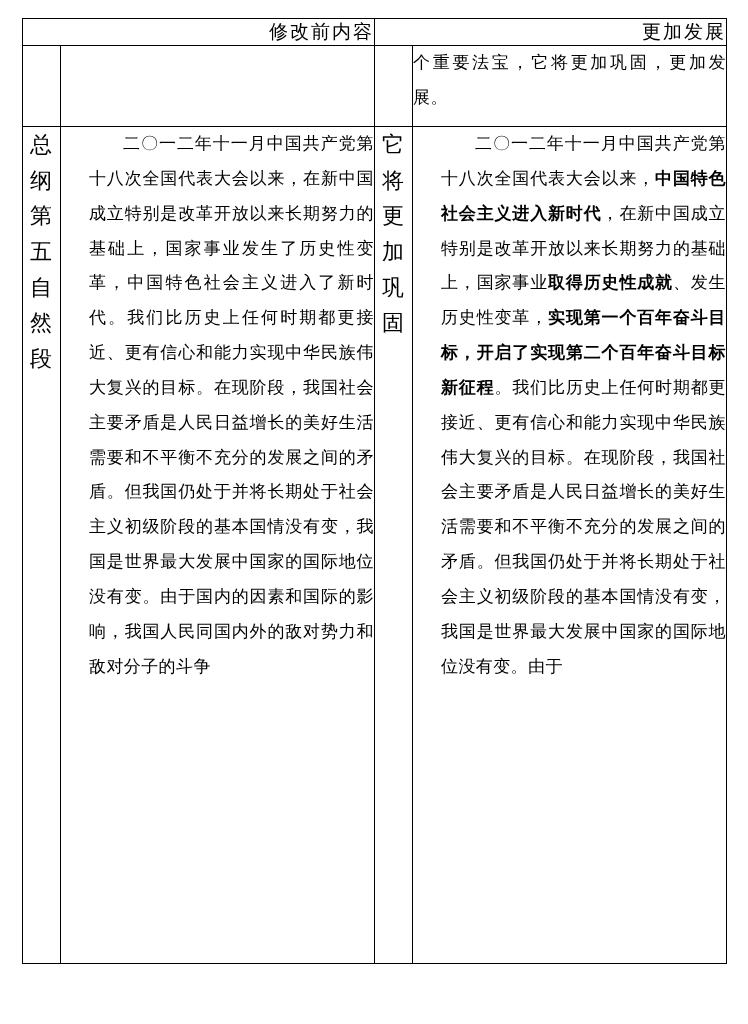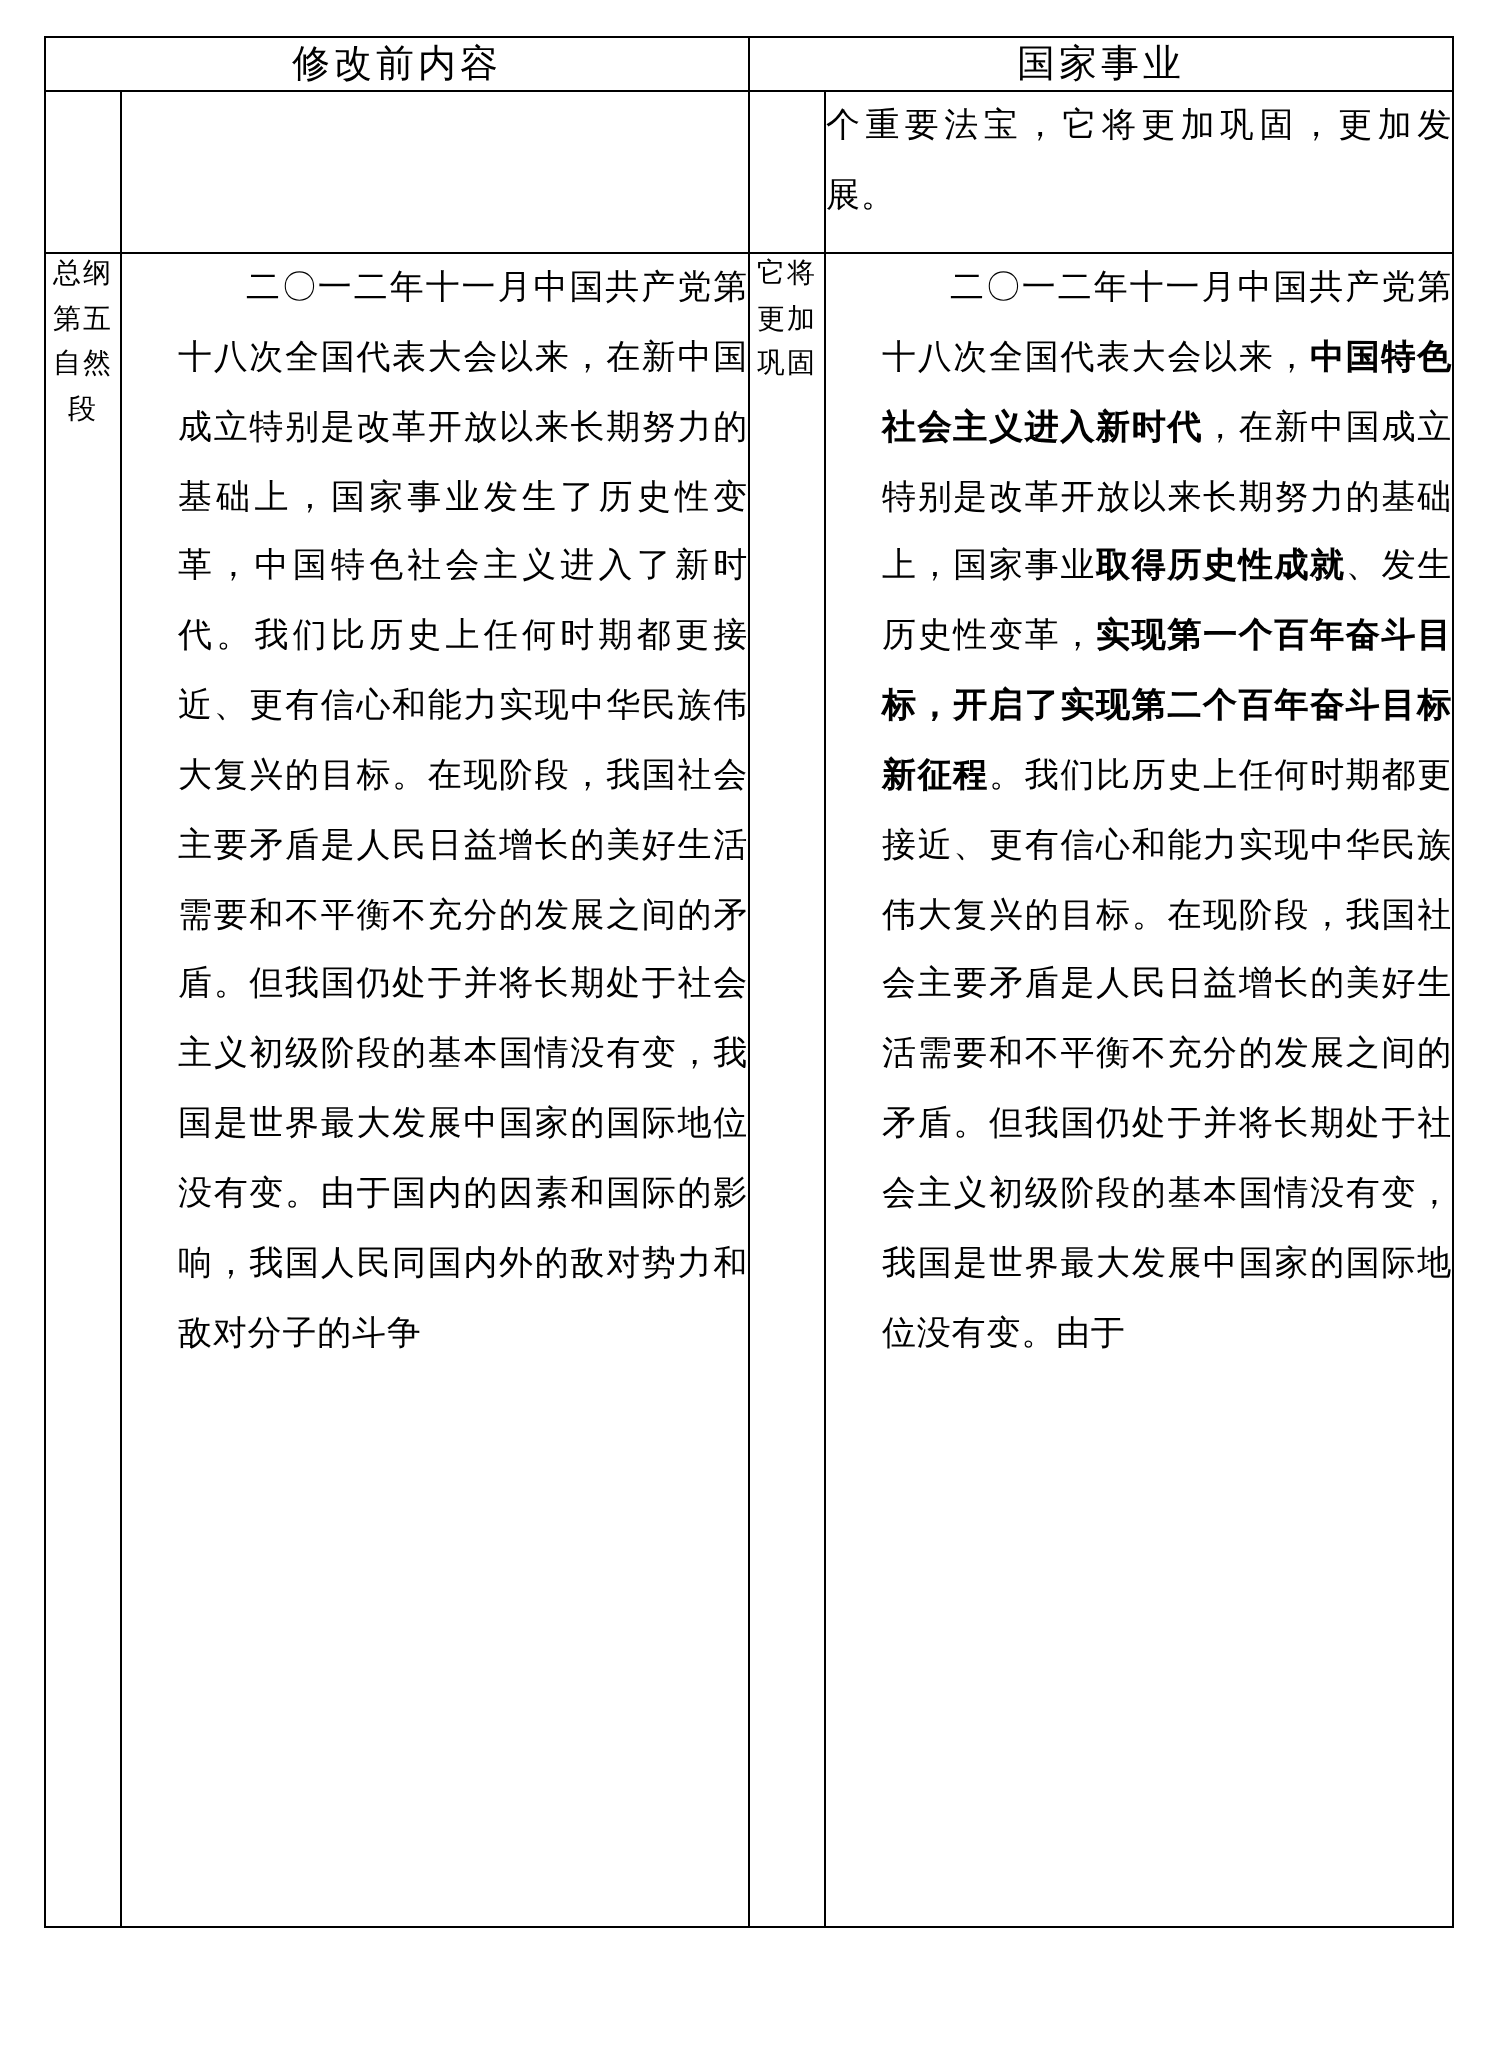--- a/index.html
+++ b/index.html
@@ -29,32 +29,32 @@
   table.doc-table td,
   table.doc-table th {
     border: 1px solid #000000;
     padding: 0;
     vertical-align: top;
   }
   .col-label { width: 38px; }
   .col-text  { width: 314px; }
 
   .header-cell {
-    text-align: center;
+    text-align: right;
     font-size: 19px;
     font-weight: normal;
     padding: 10px 0 10px 0;
     letter-spacing: 2px;
     vertical-align: middle;
     font-family: "Liberation Serif", "DejaVu Serif", serif;
   }
   .label-cell {
     text-align: center;
     vertical-align: middle;
-    font-size: 14px;
+    font-size: 22px;
     line-height: 1.62;
     letter-spacing: 1px;
     padding: 4px 6px;
     font-family: Liberation Serif, serif;
   }
   .label-cell .vlabel {
     display: block;
     width: 100%;
     word-break: break-all;
     text-align: center;
@@ -92,21 +92,21 @@
   <table class="doc-table">
     <colgroup>
       <col class="col-label">
       <col class="col-text">
       <col class="col-label">
       <col class="col-text">
     </colgroup>
     <tbody>
       <tr>
         <td class="header-cell" colspan="2">修改前内容</td>
-        <td class="header-cell" colspan="2">国家事业</td>
+        <td class="header-cell" colspan="2">更加发展</td>
       </tr>
       <tr>
         <td class="empty-cell"></td>
         <td class="body-cell empty-cell"></td>
         <td class="empty-cell"></td>
         <td class="body-cell empty-cell">个重要法宝，它将更加巩固，更加发展。</td>
       </tr>
       <tr class="tall-row">
         <td class="label-cell">
           <span class="vlabel">总纲第五自然段</span>

